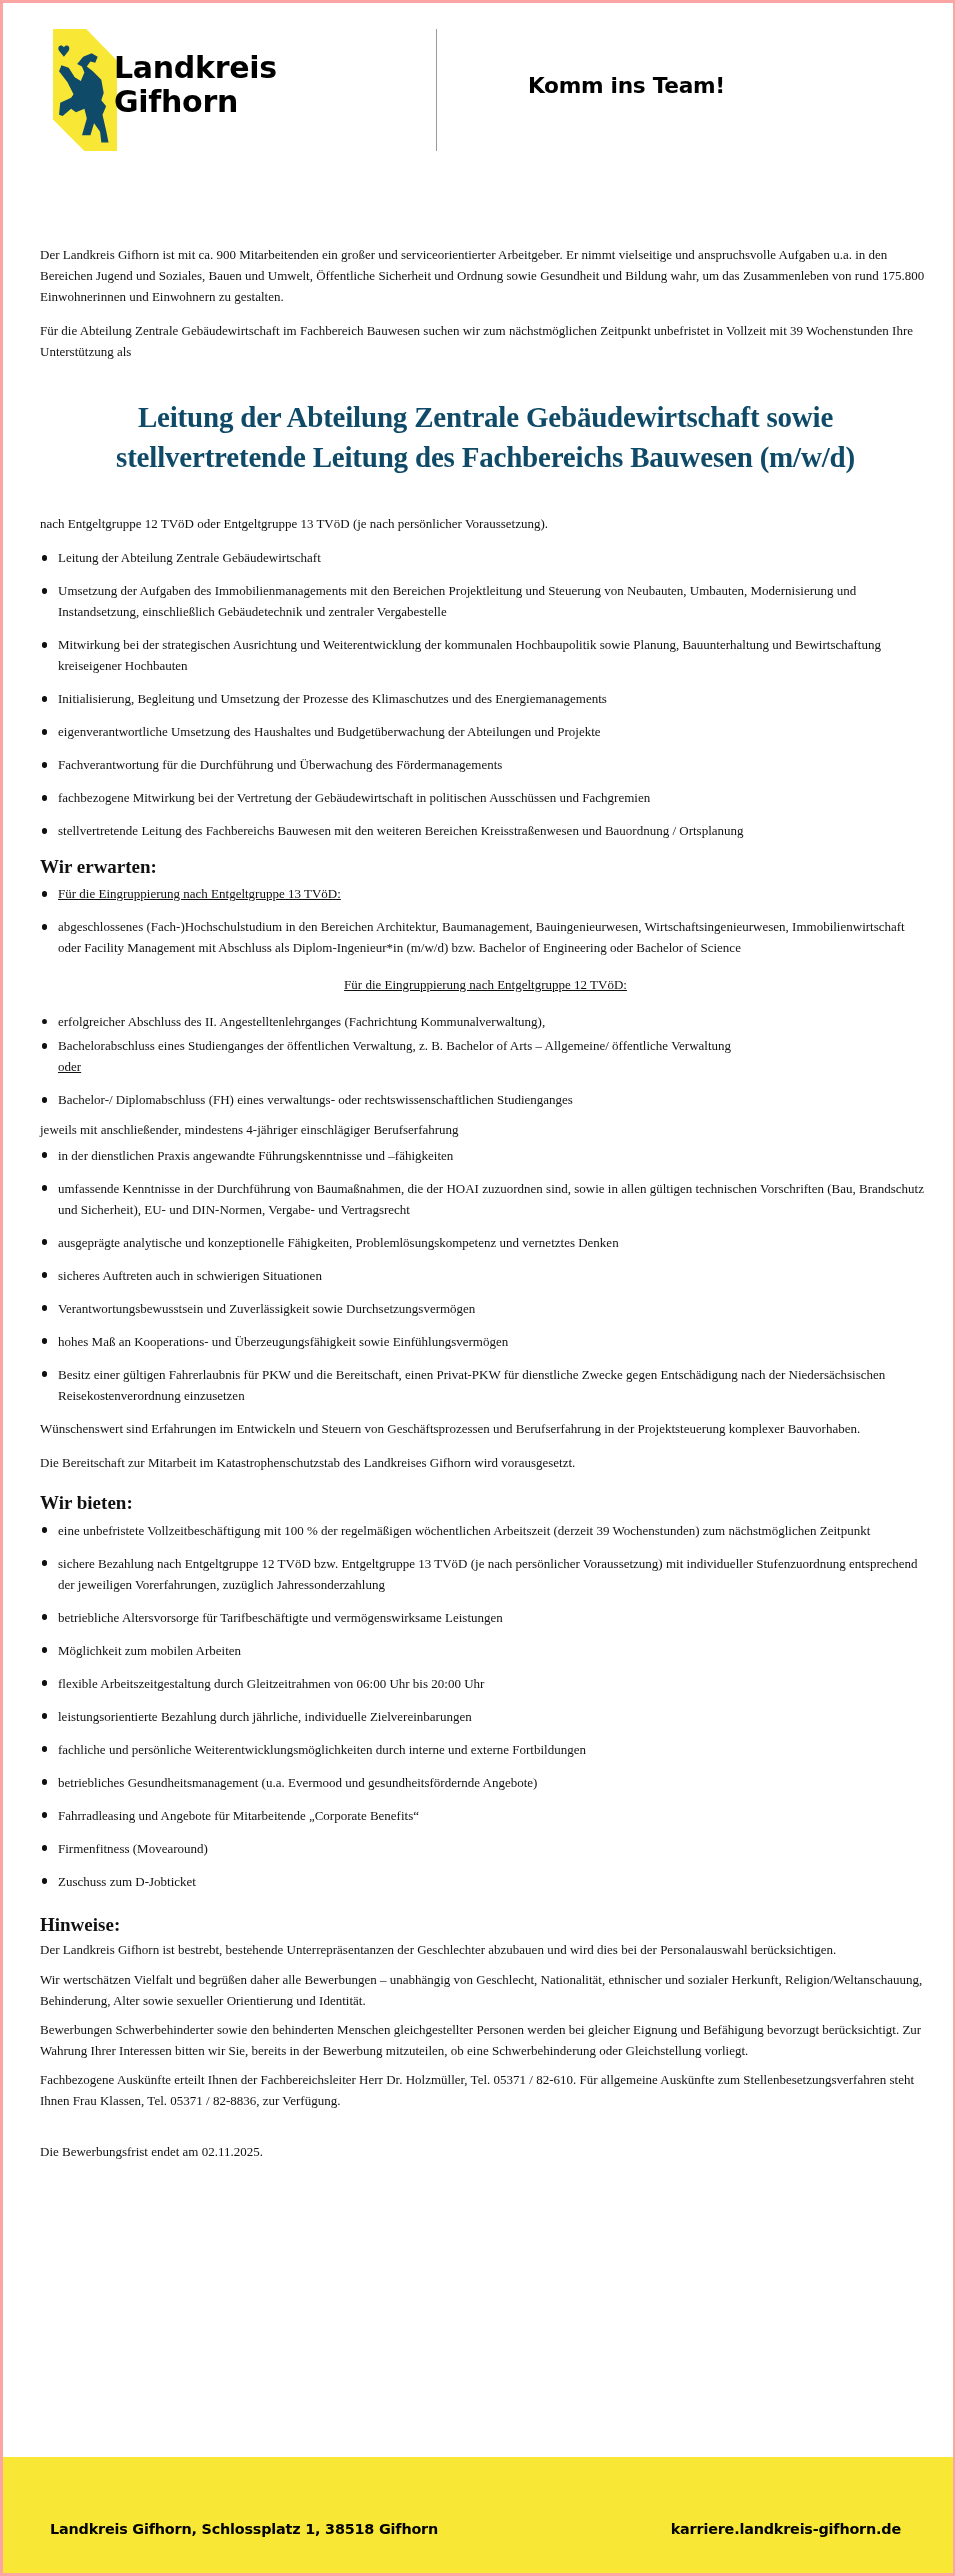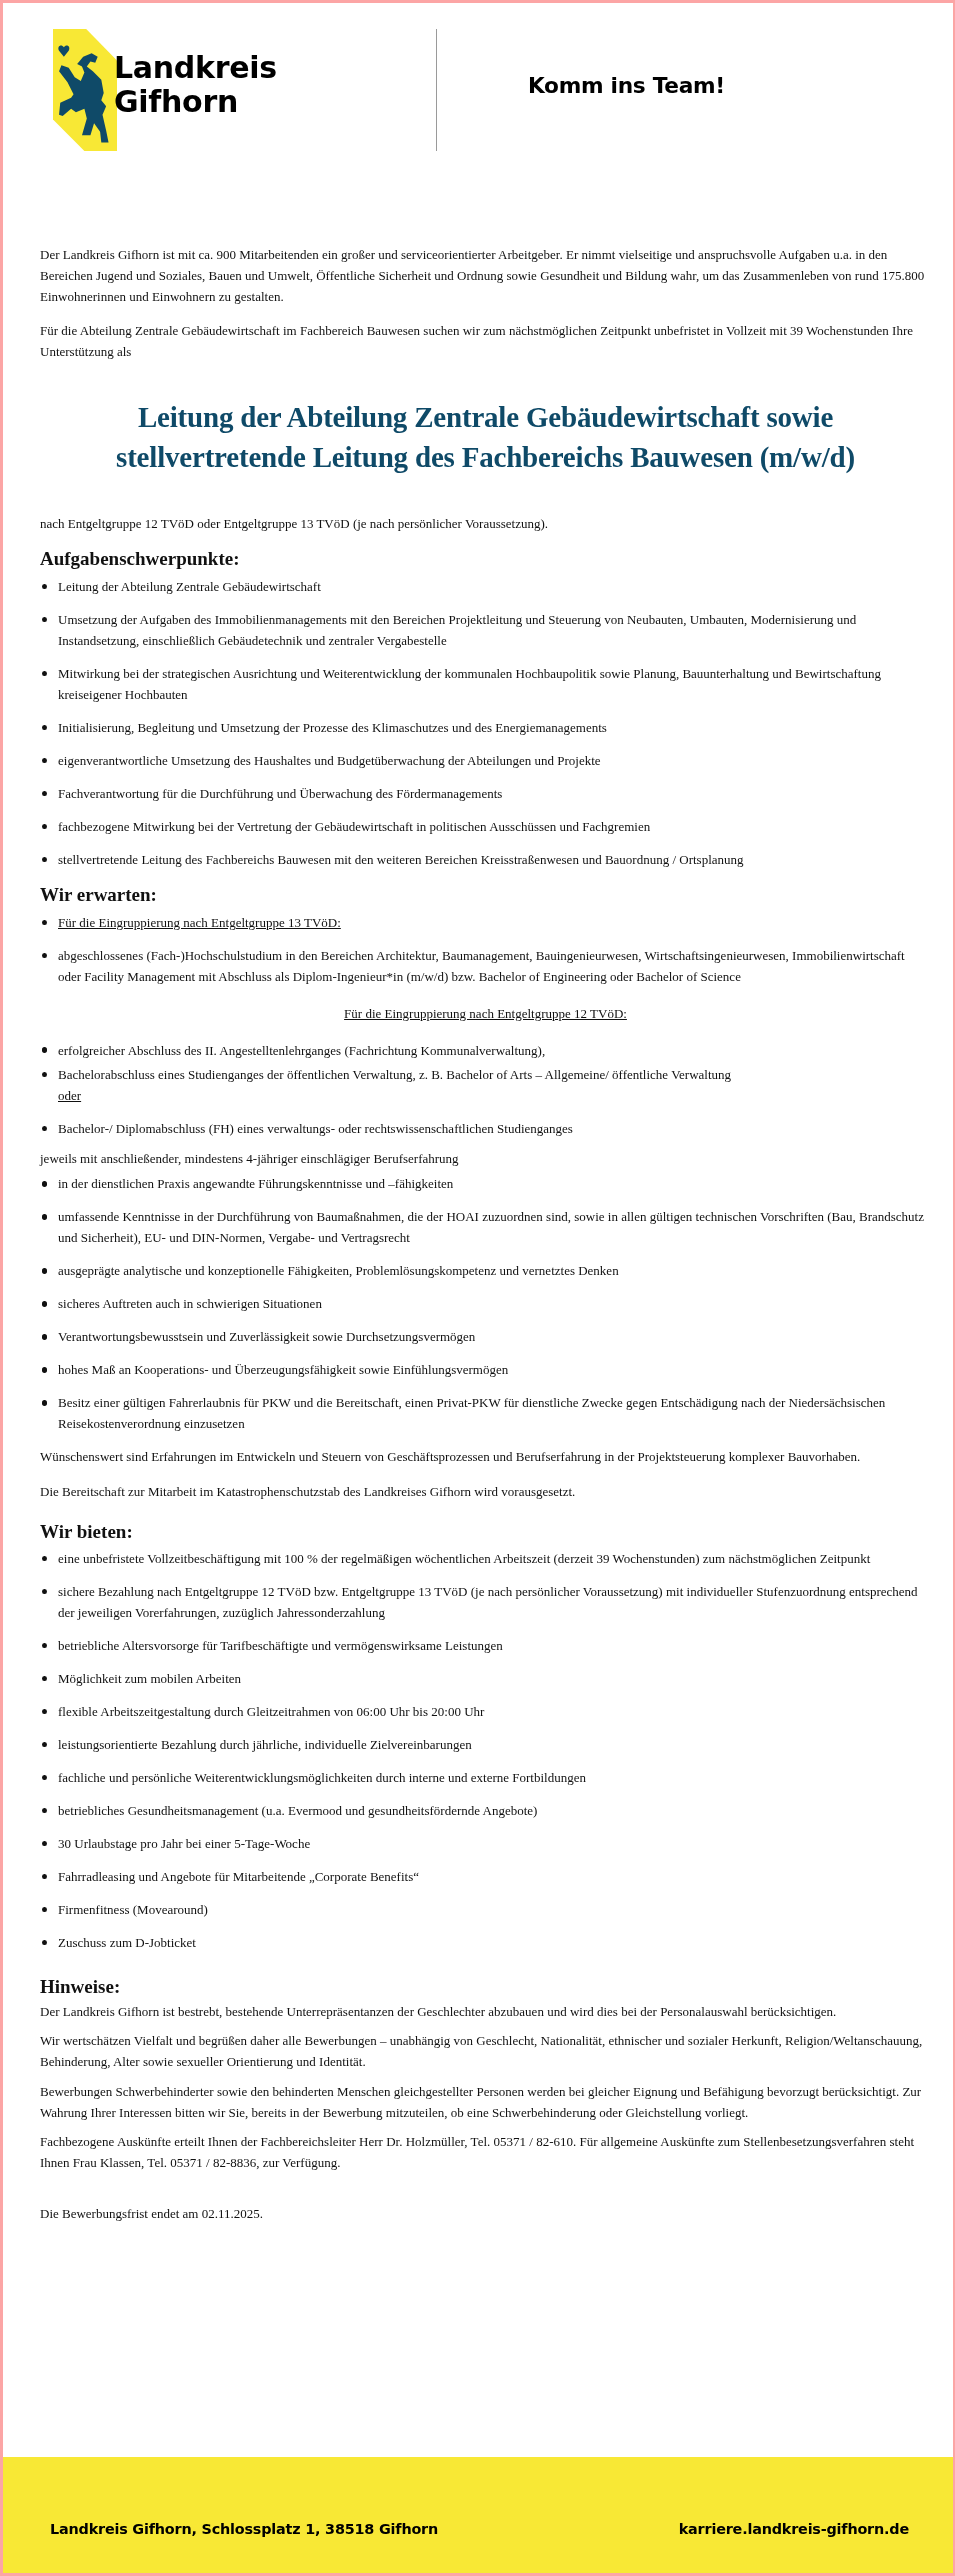--- a/index.html
+++ b/index.html
@@ -38,21 +38,21 @@
   ul.bl.tight li { margin-bottom: 3.6px; }
   .ul { text-decoration: underline; }
   .footer {
     position: absolute; left: 0; right: 0; top: 2454px; height: 123px; background: #f8e835;
   }
   .footer-left, .footer-right {
     position: absolute; top: 64px; font-family: "DejaVu Sans", sans-serif; font-weight: bold; font-size: 14.4px; color: #000;
     letter-spacing: -0.2px;
   }
   .footer-left { left: 47px; }
-  .footer-right { right: 44px; }
+  .footer-right { right: 52px; }
 </style>
 </head>
 <body>
 
 <div class="frame">
 
   <div class="header">
     <svg class="logo-mark" viewBox="0 0 106 202" xmlns="http://www.w3.org/2000/svg">
       <polygon points="0,0 55,0 106,52 106,202 52,202 0,150" fill="#f8e835"></polygon>
       <path d="M18,30 c-4,-6 -12,-2 -8,6 l8,10 l8,-10 c4,-8 -4,-12 -8,-6z" fill="#0f4a68"></path>
@@ -67,21 +67,20 @@
   </div>
 
   <div class="content">
     <p class="p">Der Landkreis Gifhorn ist mit ca. 900 Mitarbeitenden ein großer und serviceorientierter Arbeitgeber. Er nimmt vielseitige und anspruchsvolle Aufgaben u.a. in den Bereichen Jugend und Soziales, Bauen und Umwelt, Öffentliche Sicherheit und Ordnung sowie Gesundheit und Bildung wahr, um das Zusammenleben von rund 175.800 Einwohnerinnen und Einwohnern zu gestalten.</p>
     <p class="p">Für die Abteilung Zentrale Gebäudewirtschaft im Fachbereich Bauwesen suchen wir zum nächstmöglichen Zeitpunkt unbefristet in Vollzeit mit 39 Wochenstunden Ihre Unterstützung als</p>
 
     <h1 class="job-title">Leitung der Abteilung Zentrale Gebäudewirtschaft sowie stellvertretende Leitung des Fachbereichs Bauwesen (m/w/d)</h1>
 
     <p class="p">nach Entgeltgruppe 12 TVöD oder Entgeltgruppe 13 TVöD (je nach persönlicher Voraussetzung).</p>
 
-    <h2 class="sec">Aufgabenschwerpunkte:</h2>
     <ul class="bl">
       <li>Leitung der Abteilung Zentrale Gebäudewirtschaft</li>
       <li>Umsetzung der Aufgaben des Immobilienmanagements mit den Bereichen Projektleitung und Steuerung von Neubauten, Umbauten, Modernisierung und Instandsetzung, einschließlich Gebäudetechnik und zentraler Vergabestelle</li>
       <li>Mitwirkung bei der strategischen Ausrichtung und Weiterentwicklung der kommunalen Hochbaupolitik sowie Planung, Bauunterhaltung und Bewirtschaftung kreiseigener Hochbauten</li>
       <li>Initialisierung, Begleitung und Umsetzung der Prozesse des Klimaschutzes und des Energiemanagements</li>
       <li>eigenverantwortliche Umsetzung des Haushaltes und Budgetüberwachung der Abteilungen und Projekte</li>
       <li>Fachverantwortung für die Durchführung und Überwachung des Fördermanagements</li>
       <li>fachbezogene Mitwirkung bei der Vertretung der Gebäudewirtschaft in politischen Ausschüssen und Fachgremien</li>
       <li>stellvertretende Leitung des Fachbereichs Bauwesen mit den weiteren Bereichen Kreisstraßenwesen und Bauordnung / Ortsplanung</li>
     </ul>
@@ -116,21 +115,20 @@
     <h2 class="sec" style="margin-top:18px;">Wir bieten:</h2>
     <ul class="bl">
       <li>eine unbefristete Vollzeitbeschäftigung mit 100 % der regelmäßigen wöchentlichen Arbeitszeit (derzeit 39 Wochenstunden) zum nächstmöglichen Zeitpunkt</li>
       <li>sichere Bezahlung nach Entgeltgruppe 12 TVöD bzw. Entgeltgruppe 13 TVöD (je nach persönlicher Voraussetzung) mit individueller Stufenzuordnung entsprechend der jeweiligen Vorerfahrungen, zuzüglich Jahressonderzahlung</li>
       <li>betriebliche Altersvorsorge für Tarifbeschäftigte und vermögenswirksame Leistungen</li>
       <li>Möglichkeit zum mobilen Arbeiten</li>
       <li>flexible Arbeitszeitgestaltung durch Gleitzeitrahmen von 06:00 Uhr bis 20:00 Uhr</li>
       <li>leistungsorientierte Bezahlung durch jährliche, individuelle Zielvereinbarungen</li>
       <li>fachliche und persönliche Weiterentwicklungsmöglichkeiten durch interne und externe Fortbildungen</li>
       <li>betriebliches Gesundheitsmanagement (u.a. Evermood und gesundheitsfördernde Angebote)</li>
-      <li>30 Urlaubstage pro Jahr bei einer 5-Tage-Woche</li>
       <li>Fahrradleasing und Angebote für Mitarbeitende „Corporate Benefits“</li>
       <li>Firmenfitness (Movearound)</li>
       <li>Zuschuss zum D-Jobticket</li>
     </ul>
 
     <h2 class="sec" style="margin-top:21.7px;margin-bottom:2px;">Hinweise:</h2>
     <p class="p" style="margin-bottom:8.4px;">Der Landkreis Gifhorn ist bestrebt, bestehende Unterrepräsentanzen der Geschlechter abzubauen und wird dies bei der Personalauswahl berücksichtigen.</p>
     <p class="p" style="margin-bottom:8.4px;">Wir wertschätzen Vielfalt und begrüßen daher alle Bewerbungen – unabhängig von Geschlecht, Nationalität, ethnischer und sozialer Herkunft, Religion/Weltanschauung, Behinderung, Alter sowie sexueller Orientierung und Identität.</p>
     <p class="p" style="margin-bottom:8.4px;">Bewerbungen Schwerbehinderter sowie den behinderten Menschen gleichgestellter Personen werden bei gleicher Eignung und Befähigung bevorzugt berücksichtigt. Zur Wahrung Ihrer Interessen bitten wir Sie, bereits in der Bewerbung mitzuteilen, ob eine Schwerbehinderung oder Gleichstellung vorliegt.</p>
     <p class="p" style="margin-bottom:30px;">Fachbezogene Auskünfte erteilt Ihnen der Fachbereichsleiter Herr Dr. Holzmüller, Tel. 05371 / 82-610. Für allgemeine Auskünfte zum Stellenbesetzungsverfahren steht Ihnen Frau Klassen, Tel. 05371 / 82-8836, zur Verfügung.</p>

